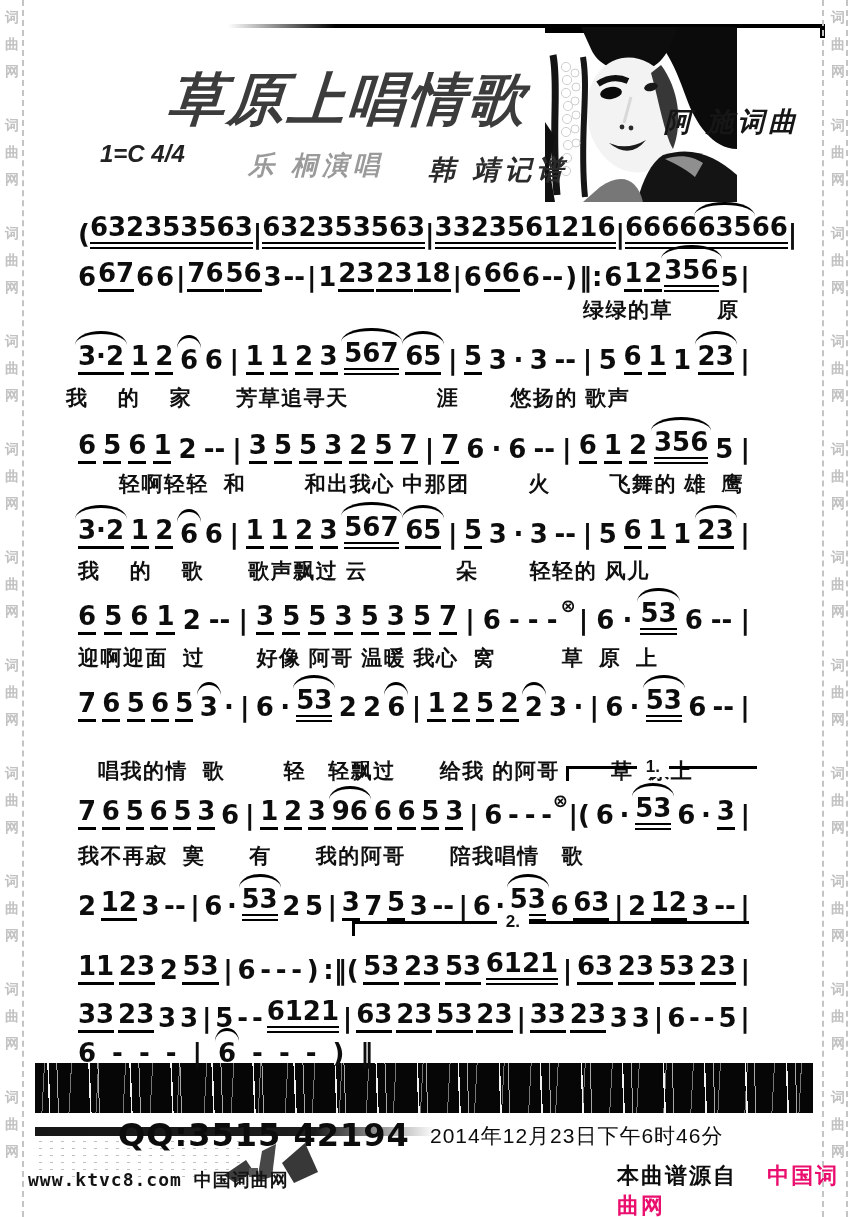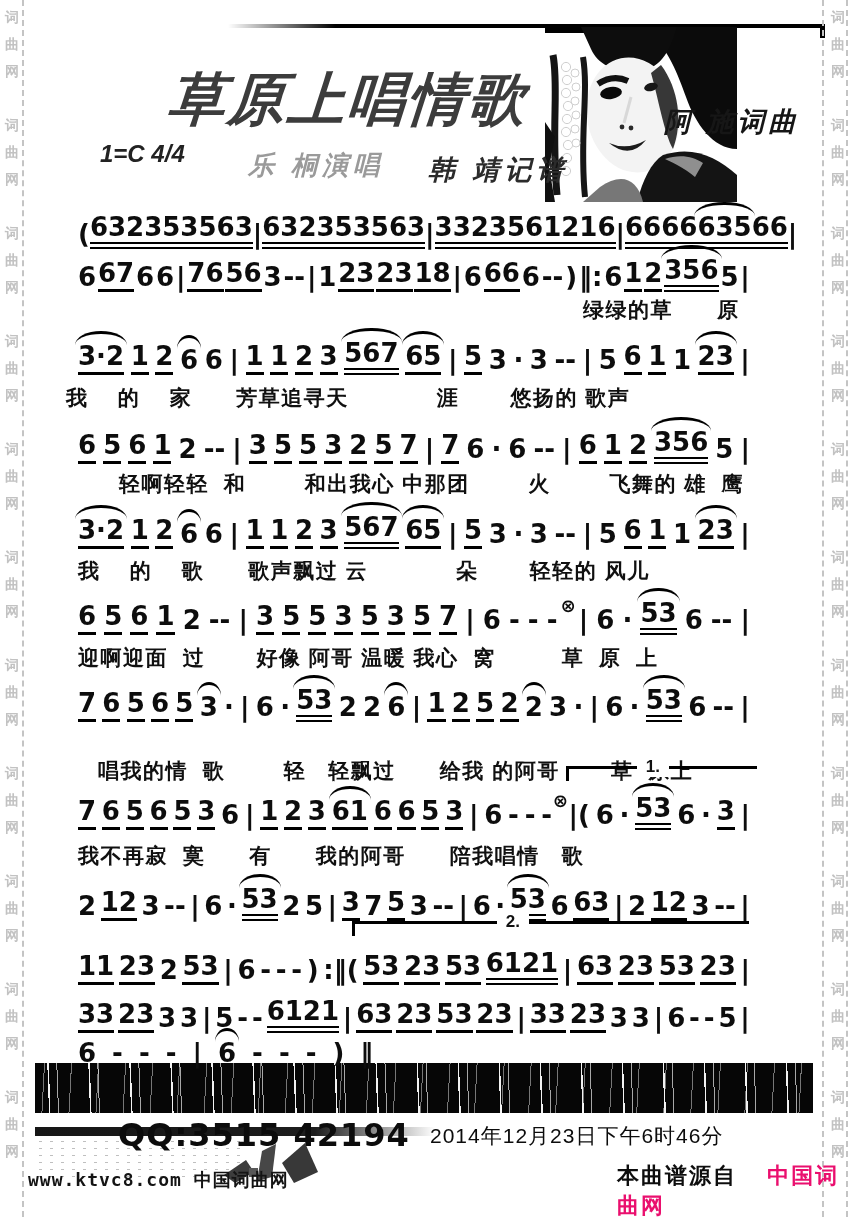--- a/index.html
+++ b/index.html
@@ -418,21 +418,21 @@
         <span class="tok u1">6</span>
         <span class="tok u1">5</span>
         <span class="tok u1">6</span>
         <span class="tok u1">5</span>
         <span class="tok u1">3</span>
         <span class="tok">6</span>
         <span class="tok">|</span>
         <span class="tok u1">1</span>
         <span class="tok u1">2</span>
         <span class="tok u1">3</span>
-        <span class="tok u1 arc">61</span>
+        <span class="tok u1 arc">96</span>
         <span class="tok u1">6</span>
         <span class="tok u1">6</span>
         <span class="tok u1">5</span>
         <span class="tok u1">3</span>
         <span class="tok">|</span>
         <span class="tok">6</span>
         <span class="tok">-</span>
         <span class="tok">-</span>
         <span class="tok">-</span>
         <span class="tok coda">⊗</span>

